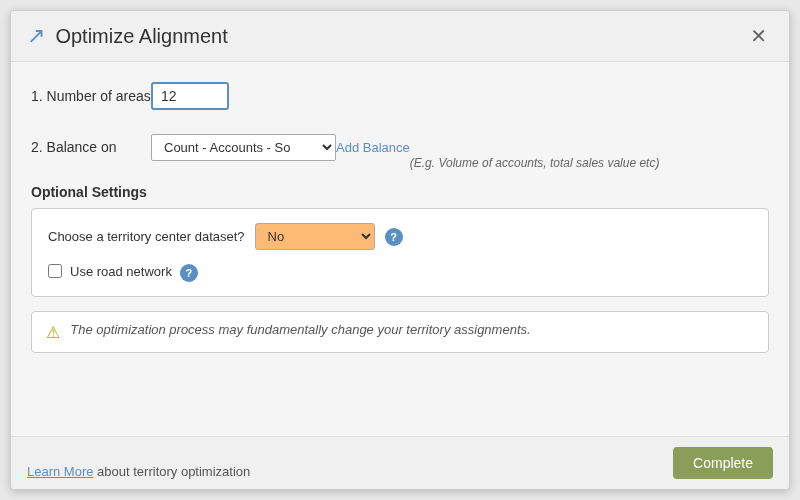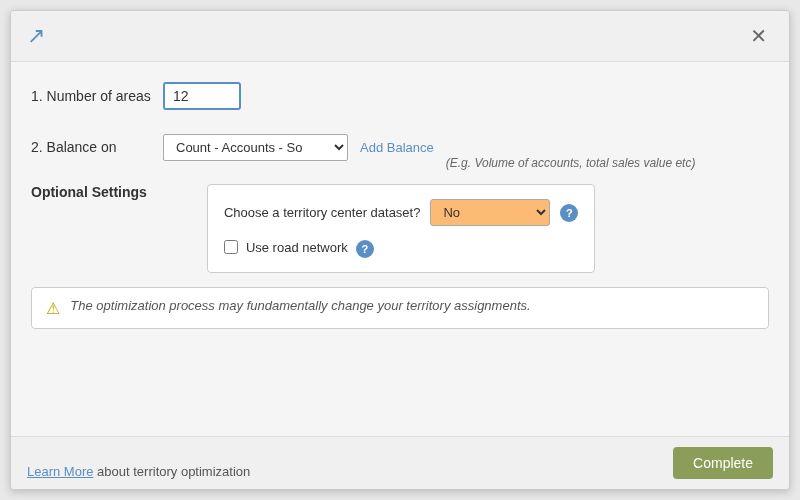--- a/index.html
+++ b/index.html
@@ -72,21 +72,21 @@
       padding: 20px 20px 10px 20px;
       display: flex;
       flex-direction: column;
       gap: 14px;
       overflow: hidden;
     }
 
     .field-row {
       display: flex;
       align-items: center;
-      gap: 12px;
+      gap: 0;
     }
 
     .field-label {
       font-size: 14px;
       color: #333;
       min-width: 120px;
     }
 
     .number-input {
       width: 78px;
@@ -117,40 +117,39 @@
 
     .balance-hint {
       color: #666;
       font-size: 12px;
       font-style: italic;
       margin-top: 32px;
     }
 
     .optional-settings {
       display: flex;
-      flex-direction: row;
-      gap: 12px;
+      flex-direction: column;
+      gap: 0;
     }
 
     .optional-settings-label {
       font-size: 14px;
       font-weight: bold;
       color: #333;
       margin-bottom: 8px;
     }
 
     .optional-box {
       border: 1px solid #ccc;
       border-radius: 4px;
       padding: 14px 16px;
       background: white;
       display: flex;
       flex-direction: column;
       gap: 14px;
-      margin-left: 48px;
     }
 
     .territory-row {
       display: flex;
       align-items: center;
       gap: 10px;
     }
 
     .territory-label {
       font-size: 13px;
@@ -255,20 +254,21 @@
     }
   </style>
 </head>
 <body>
 
 <div class="dialog">
 
   <div class="dialog-header">
     <div class="dialog-header-left">
       <span class="header-icon">↗</span>
+      <span class="dialog-title">Optimize Alignment</span>
     </div>
     <button class="close-btn">✕</button>
   </div>
 
   <div class="dialog-body">
 
     <div class="field-row">
       <span class="field-label">1. Number of areas</span>
       <input class="number-input" type="text" value="12" style="">
     </div>

